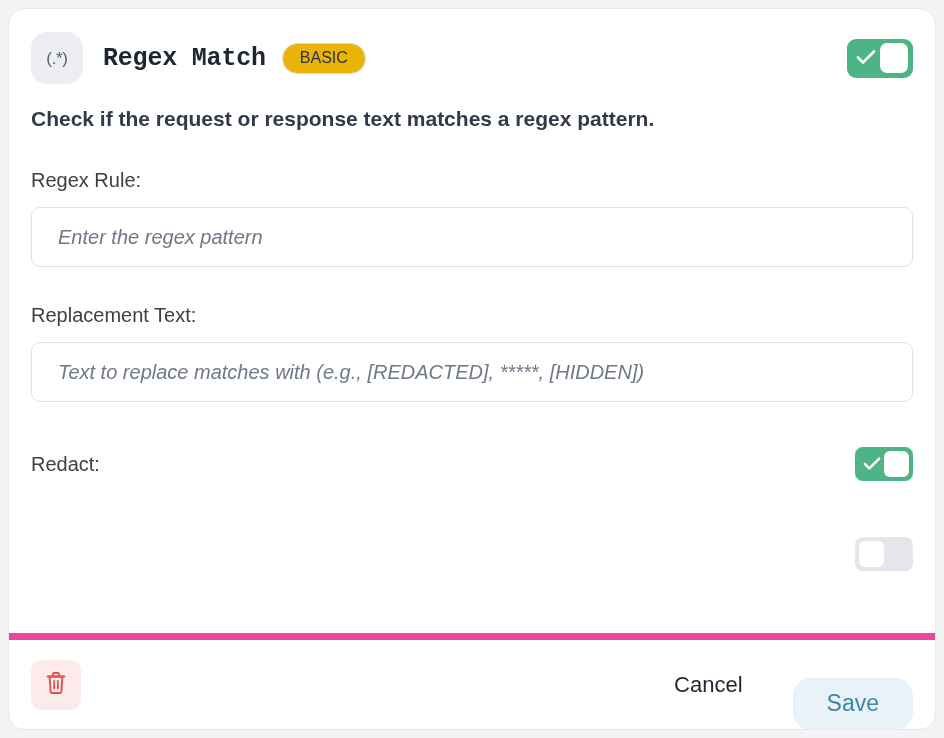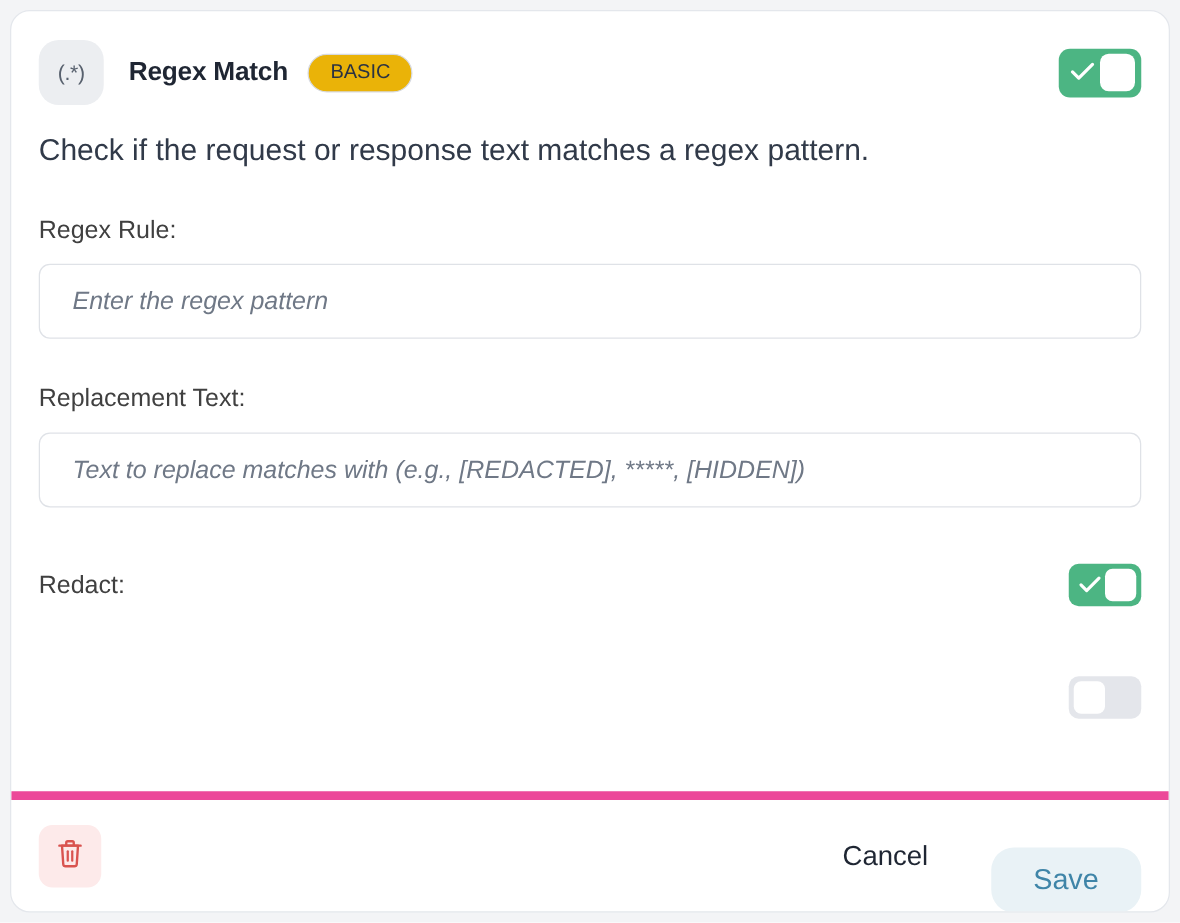--- a/index.html
+++ b/index.html
@@ -55,25 +55,26 @@
   .app-icon span {
     font-family: "Liberation Sans", "DejaVu Sans", sans-serif;
     font-size: 17px;
     color: #58616e;
     letter-spacing: -0.3px;
     line-height: 1;
   }
 
   .title {
     margin-left: 20px;
-    font-size: 21px;
+    font-size: 25px;
     font-weight: bold;
     color: #1f2633;
     letter-spacing: -0.2px;
     white-space: nowrap;
+    font-family: Liberation Mono, monospace;
   }
 
   .badge {
     margin-left: 16px;
     border: 1px solid #d7dae0;
     border-radius: 999px;
     background: #eab308;
     color: #2b3342;
     font-size: 16px;
     padding: 6px 17px 7px 17px;
@@ -113,23 +114,24 @@
   .toggle .check {
     position: absolute;
     display: block;
   }
   .toggle.lg .check { left: 9px; top: 10px; }
   .toggle.sm .check { left: 8px; top: 9px; }
 
   
   .description {
     margin-top: 18px;
-    font-size: 24px;
+    font-size: 21px;
     color: #313a49;
     line-height: 1.3;
+    font-weight: bold;
   }
 
   
   .field-label {
     font-size: 20px;
     color: #404040;
     line-height: 1.2;
   }
 
   .field-group { margin-top: 36px; }

